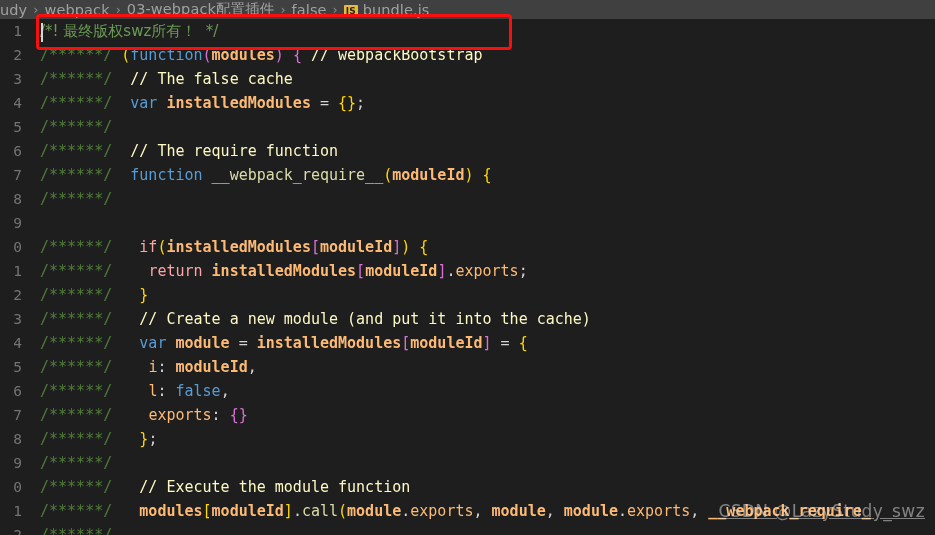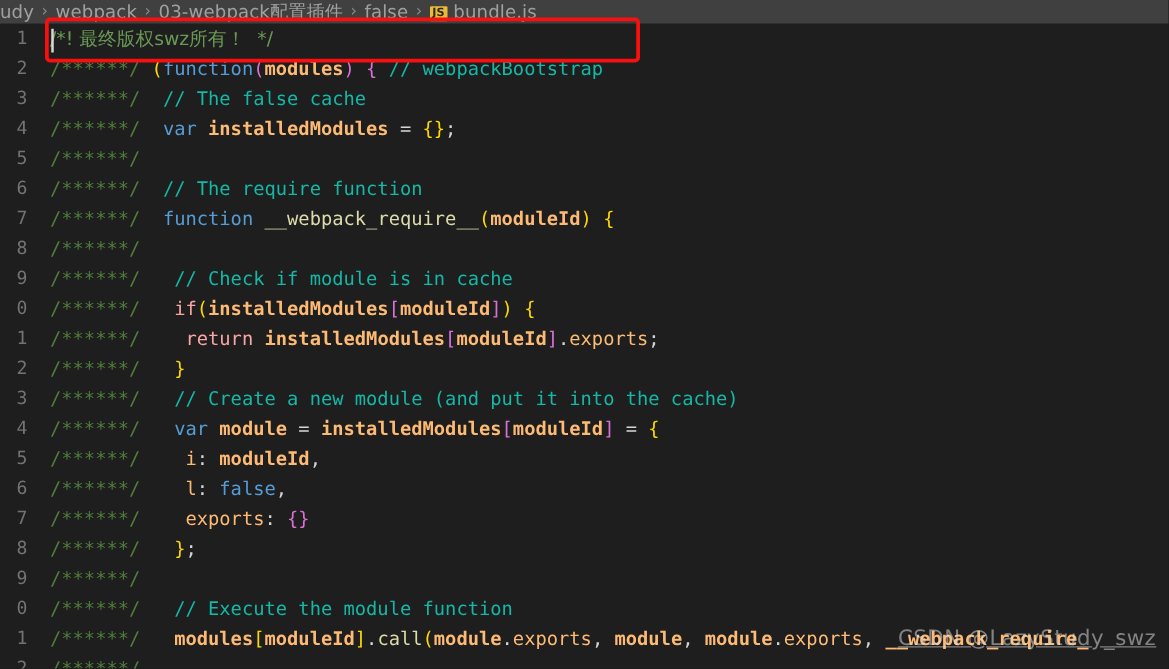--- a/index.html
+++ b/index.html
@@ -89,21 +89,21 @@
     left: 40px;
     top: 0;
     white-space: pre;
     font-family: "DejaVu Sans Mono", "Liberation Mono", monospace;
     font-size: 15px;
     letter-spacing: 0px;
   }
 
   
   .t-stars   { color: #4f7d3b; }
-  .t-comment { color: #14b8a6; }
+  .t-comment { color: #fef9c3; }
   .t-kw      { color: #569cd6; }
   .t-ctrl    { color: #fca5a5; }
   .t-fn      { color: #dcdcaa; }
   .t-var     { color: #fdba74; font-weight: bold; }
   .t-plain   { color: #d4d4d4; }
   .t-brkt1   { color: #ffd700; }
   .t-brkt2   { color: #da70d6; }
   .t-prop    { color: #fdba74; }
   .t-cn      { color: #6a9955; font-family: "DejaVu Sans", "Liberation Sans", sans-serif; }
 
@@ -163,21 +163,21 @@
 
   <div id="editor">
       <div class="code-row"><div class="gutter">1</div><div class="code-text"><span class="t-cn">/*! 最终版权swz所有！  */</span></div><div id="cursor"></div></div>
       <div class="code-row"><div class="gutter">2</div><div class="code-text"><span class="t-stars">/******/</span><span class="t-plain"> </span><span class="t-brkt1">(</span><span class="t-kw">function</span><span class="t-brkt2">(</span><span class="t-var">modules</span><span class="t-brkt2">)</span><span class="t-plain"> </span><span class="t-brkt2">{</span><span class="t-plain"> </span><span class="t-comment">// webpackBootstrap</span></div></div>
       <div class="code-row"><div class="gutter">3</div><div class="code-text"><span class="t-stars">/******/</span><span class="t-plain">  </span><span class="t-comment">// The false cache</span></div></div>
       <div class="code-row"><div class="gutter">4</div><div class="code-text"><span class="t-stars">/******/</span><span class="t-plain">  </span><span class="t-kw">var</span><span class="t-plain"> </span><span class="t-var">installedModules</span><span class="t-plain"> = </span><span class="t-brkt1">{</span><span class="t-brkt1">}</span><span class="t-plain">;</span></div></div>
       <div class="code-row"><div class="gutter">5</div><div class="code-text"><span class="t-stars">/******/</span></div></div>
       <div class="code-row"><div class="gutter">6</div><div class="code-text"><span class="t-stars">/******/</span><span class="t-plain">  </span><span class="t-comment">// The require function</span></div></div>
       <div class="code-row"><div class="gutter">7</div><div class="code-text"><span class="t-stars">/******/</span><span class="t-plain">  </span><span class="t-kw">function</span><span class="t-plain"> </span><span class="t-fn">__webpack_require__</span><span class="t-brkt1">(</span><span class="t-var">moduleId</span><span class="t-brkt1">)</span><span class="t-plain"> </span><span class="t-brkt1">{</span></div></div>
       <div class="code-row"><div class="gutter">8</div><div class="code-text"><span class="t-stars">/******/</span></div></div>
-      <div class="code-row"><div class="gutter">9</div><div class="code-text"><span class="t-stars">/******/</span><span class="t-plain">   </span><span class="t-comment">// Check if module is in cache</span></div></div>
+      <div class="code-row"><div class="gutter">9</div></div>
       <div class="code-row"><div class="gutter">0</div><div class="code-text"><span class="t-stars">/******/</span><span class="t-plain">   </span><span class="t-ctrl">if</span><span class="t-brkt1">(</span><span class="t-var">installedModules</span><span class="t-brkt2">[</span><span class="t-var">moduleId</span><span class="t-brkt2">]</span><span class="t-brkt1">)</span><span class="t-plain"> </span><span class="t-brkt1">{</span></div></div>
       <div class="code-row"><div class="gutter">1</div><div class="code-text"><span class="t-stars">/******/</span><span class="t-plain">    </span><span class="t-ctrl">return</span><span class="t-plain"> </span><span class="t-var">installedModules</span><span class="t-brkt2">[</span><span class="t-var">moduleId</span><span class="t-brkt2">]</span><span class="t-plain">.</span><span class="t-prop">exports</span><span class="t-plain">;</span></div></div>
       <div class="code-row"><div class="gutter">2</div><div class="code-text"><span class="t-stars">/******/</span><span class="t-plain">   </span><span class="t-brkt1">}</span></div></div>
       <div class="code-row"><div class="gutter">3</div><div class="code-text"><span class="t-stars">/******/</span><span class="t-plain">   </span><span class="t-comment">// Create a new module (and put it into the cache)</span></div></div>
       <div class="code-row"><div class="gutter">4</div><div class="code-text"><span class="t-stars">/******/</span><span class="t-plain">   </span><span class="t-kw">var</span><span class="t-plain"> </span><span class="t-var">module</span><span class="t-plain"> = </span><span class="t-var">installedModules</span><span class="t-brkt2">[</span><span class="t-var">moduleId</span><span class="t-brkt2">]</span><span class="t-plain"> = </span><span class="t-brkt1">{</span></div></div>
       <div class="code-row"><div class="gutter">5</div><div class="code-text"><span class="t-stars">/******/</span><span class="t-plain">    </span><span class="t-prop">i</span><span class="t-plain">: </span><span class="t-var">moduleId</span><span class="t-plain">,</span></div></div>
       <div class="code-row"><div class="gutter">6</div><div class="code-text"><span class="t-stars">/******/</span><span class="t-plain">    </span><span class="t-prop">l</span><span class="t-plain">: </span><span class="t-kw">false</span><span class="t-plain">,</span></div></div>
       <div class="code-row"><div class="gutter">7</div><div class="code-text"><span class="t-stars">/******/</span><span class="t-plain">    </span><span class="t-prop">exports</span><span class="t-plain">: </span><span class="t-brkt2">{</span><span class="t-brkt2">}</span></div></div>
       <div class="code-row"><div class="gutter">8</div><div class="code-text"><span class="t-stars">/******/</span><span class="t-plain">   </span><span class="t-brkt1">}</span><span class="t-plain">;</span></div></div>
       <div class="code-row"><div class="gutter">9</div><div class="code-text"><span class="t-stars">/******/</span></div></div>

